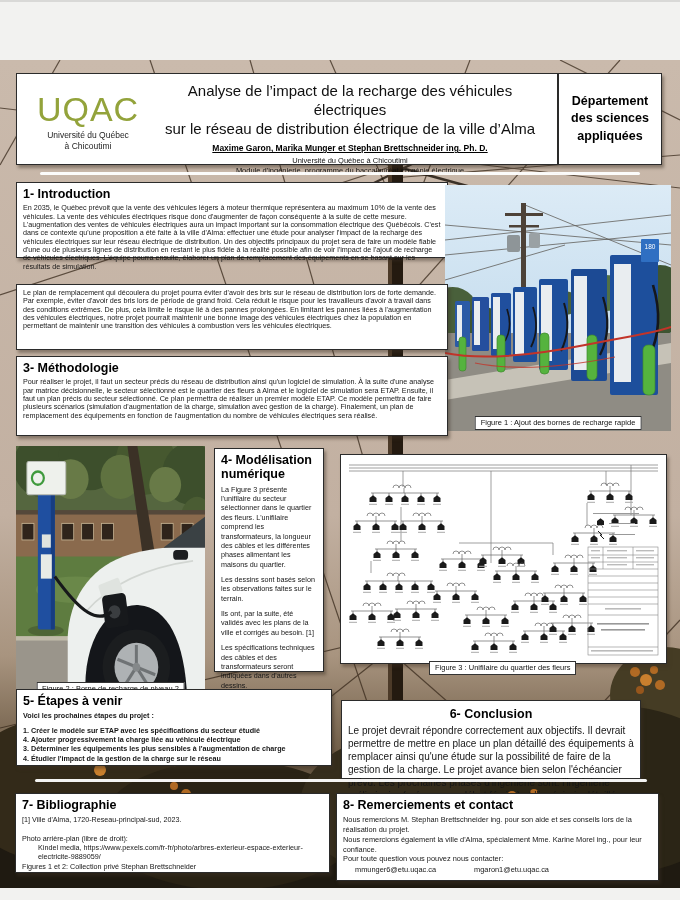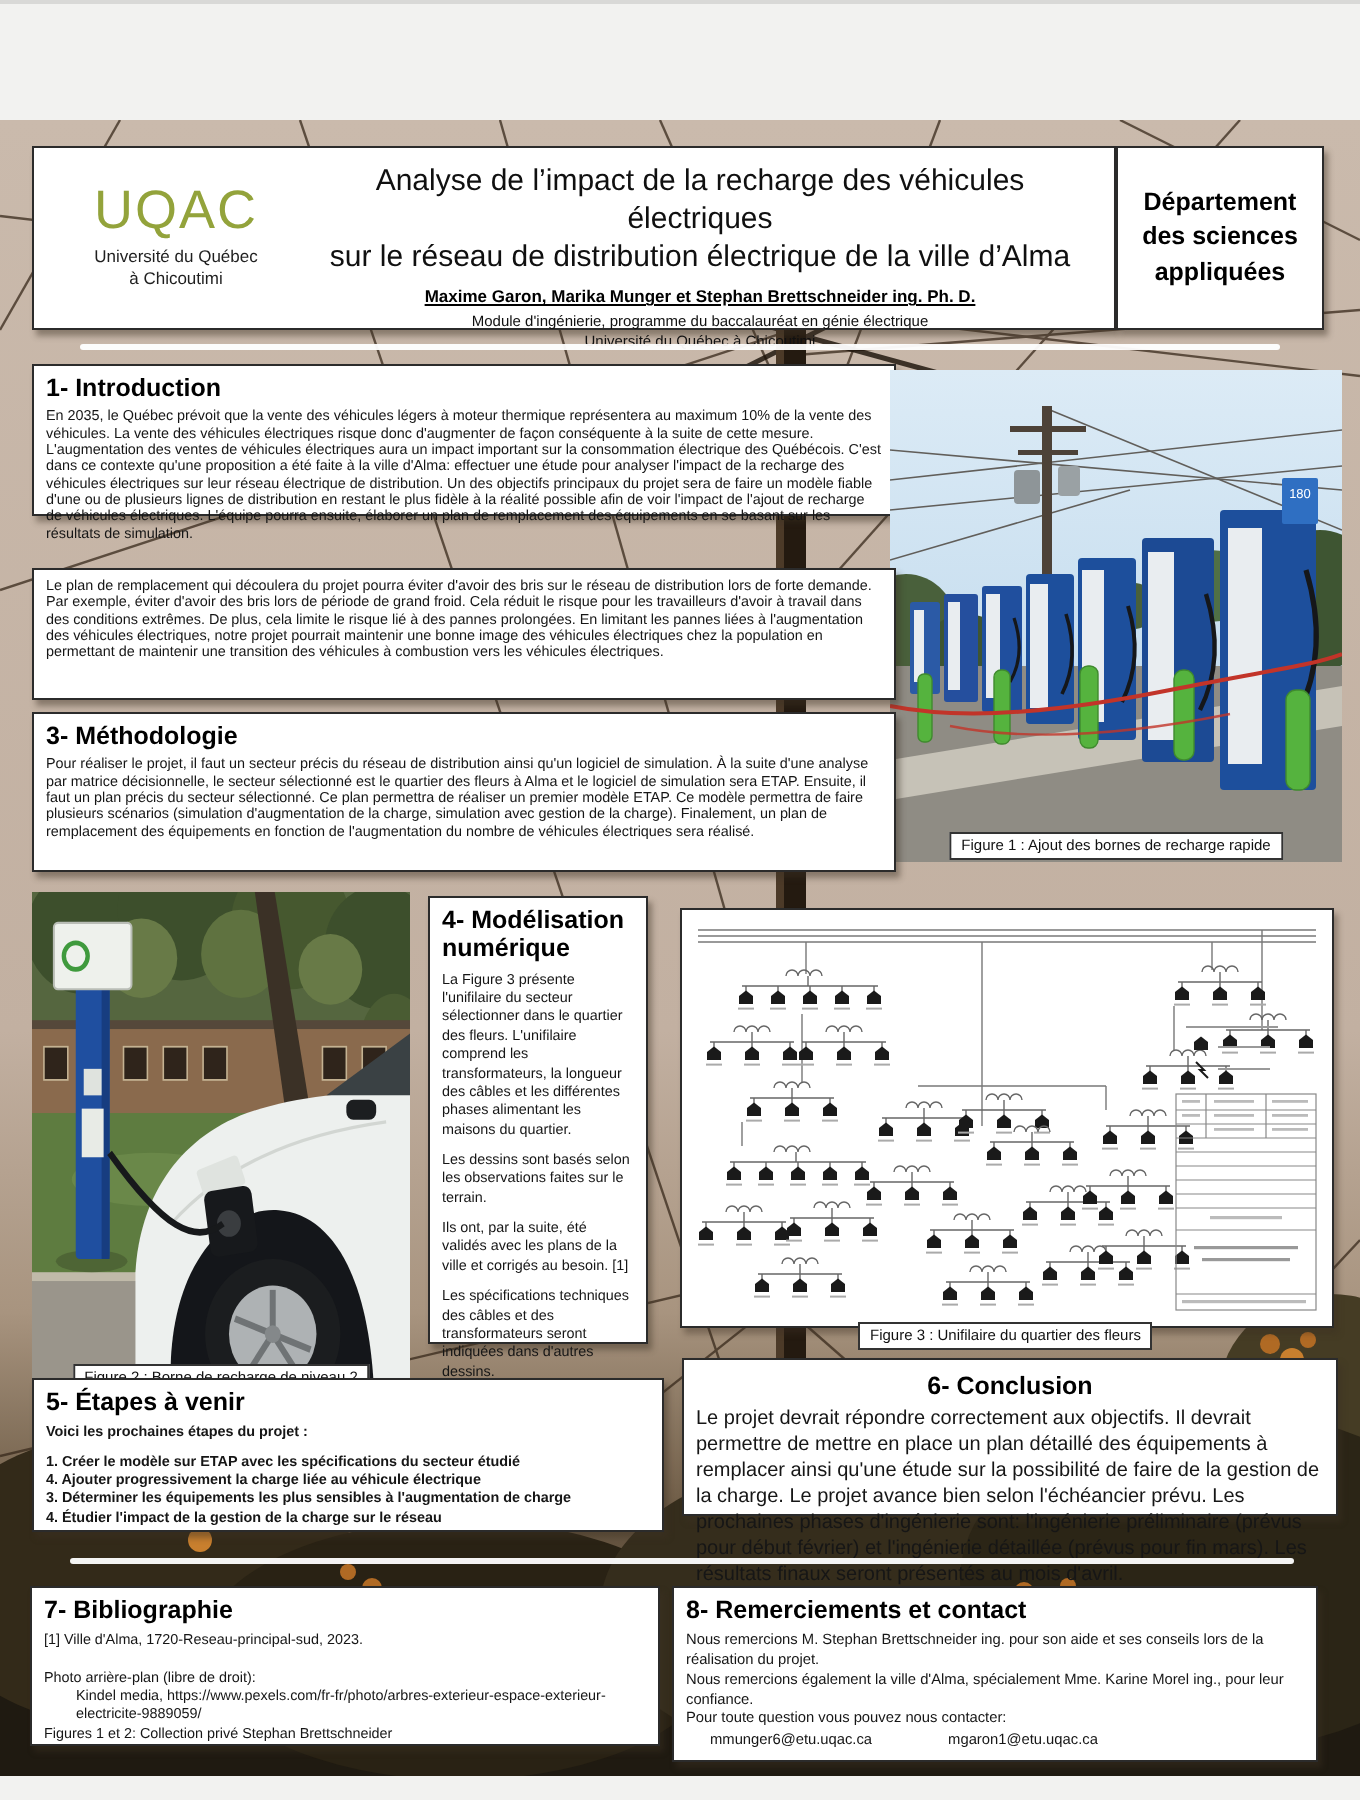--- a/index.html
+++ b/index.html
@@ -11,40 +11,40 @@
   .poster{position:absolute;left:0;top:60px;width:680px;height:828px;overflow:hidden;}
   .bg{position:absolute;left:0;top:0;width:680px;height:828px;}
   .box{position:absolute;background:#ffffff;border:1px solid #2b2b2b;box-shadow:2px 3px 3px rgba(60,48,35,.45);box-sizing:border-box;padding:4px 6px;}
   .h{font-size:12.5px;font-weight:bold;color:#000;margin:0 0 3px 0;line-height:1.15;}
   .h.center{text-align:center;margin-top:2px;}
   .t{font-size:7.2px;line-height:1.16;color:#161616;}
   .sep{position:absolute;height:3px;background:#ffffff;opacity:.95;border-radius:2px;}
   
   .header-main{left:16px;top:13px;width:542px;height:92px;display:flex;padding:6px 8px;}
   .logo{width:126px;text-align:center;padding-top:12px;}
-  .logo-acronym{font-size:27px;line-height:1;color:#93a33b;letter-spacing:1px;}
+  .logo-acronym{font-size:34px;line-height:1;color:#93a33b;letter-spacing:1px;}
   .logo-sub{font-size:8.5px;color:#1f1f1f;line-height:1.25;margin-top:4px;}
   .title-block{flex:1;text-align:center;padding-top:1px;}
   .poster-title{font-size:15px;line-height:1.27;color:#101010;}
   .authors{font-size:8.5px;font-weight:bold;text-decoration:underline;margin-top:5px;color:#000;}
   .affil{font-size:7.5px;margin-top:3px;color:#111;}
   .affil+.affil{margin-top:1px;}
   .dept{left:558px;top:13px;width:104px;height:92px;display:flex;align-items:center;justify-content:center;text-align:center;font-size:12.5px;font-weight:bold;line-height:1.4;color:#000;}
   .sep1{left:40px;top:112px;width:600px;}
   .sep2{left:35px;top:719px;width:612px;}
   
   .s1{left:16px;top:122px;width:432px;height:76px;}
   .s2{left:16px;top:224px;width:432px;height:66px;}
   .s3{left:16px;top:296px;width:432px;height:80px;}
   .s4{left:214px;top:388px;width:110px;height:224px;}
   .s4 .t{line-height:1.3;margin:0 0 6px 0;}
   .s5{left:16px;top:629px;width:316px;height:77px;}
   .s5 .t{line-height:1.3;font-weight:bold;}
   .s5 .intro{margin-bottom:5px;}
-  .s6{left:341px;top:619px;width:328px;height:79px;}
+  .s6{left:341px;top:640px;width:300px;height:79px;}
   .s6 .t{font-size:10px;line-height:1.3;}
   .s7{left:15px;top:733px;width:315px;height:80px;}
   .s7 .t{line-height:1.3;}
   .s7 .ref{margin-bottom:9px;}
   .s7 .indent{padding-left:16px;overflow-wrap:anywhere;}
   .s8{left:336px;top:733px;width:323px;height:88px;}
   .s8 .t{font-size:7.4px;line-height:1.32;}
   .emails{display:flex;gap:38px;padding-left:12px;margin-top:1px;}
   
   .figure{position:absolute;overflow:hidden;}
@@ -135,22 +135,22 @@
           <div>Université du Québec</div>
           <div>à Chicoutimi</div>
         </div>
       </div>
       <div class="title-block">
         <div class="poster-title">
           <div>Analyse de l’impact de la recharge des véhicules électriques</div>
           <div>sur le réseau de distribution électrique de la ville d’Alma</div>
         </div>
         <div class="authors">Maxime Garon, Marika Munger et Stephan Brettschneider ing. Ph. D.</div>
+        <div class="affil">Université du Québec à Chicoutimi</div>
         <div class="affil">Module d'ingénierie, programme du baccalauréat en génie électrique</div>
-        <div class="affil">Université du Québec à Chicoutimi</div>
       </div>
     </div>
     <div class="box dept">Département des sciences appliquées</div>
     <div class="sep sep1"></div>
 
     <div class="box s1">
       <div class="h">1- Introduction</div>
       <div class="t">En 2035, le Québec prévoit que la vente des véhicules légers à moteur thermique représentera au maximum 10% de la vente des véhicules. La vente des véhicules électriques risque donc d'augmenter de façon conséquente à la suite de cette mesure. L'augmentation des ventes de véhicules électriques aura un impact important sur la consommation électrique des Québécois. C'est dans ce contexte qu'une proposition a été faite à la ville d'Alma: effectuer une étude pour analyser l'impact de la recharge des véhicules électriques sur leur réseau électrique de distribution. Un des objectifs principaux du projet sera de faire un modèle fiable d'une ou de plusieurs lignes de distribution en restant le plus fidèle à la réalité possible afin de voir l'impact de l'ajout de recharge de véhicules électriques. L'équipe pourra ensuite, élaborer un plan de remplacement des équipements en se basant sur les résultats de simulation.</div>
     </div>
 

